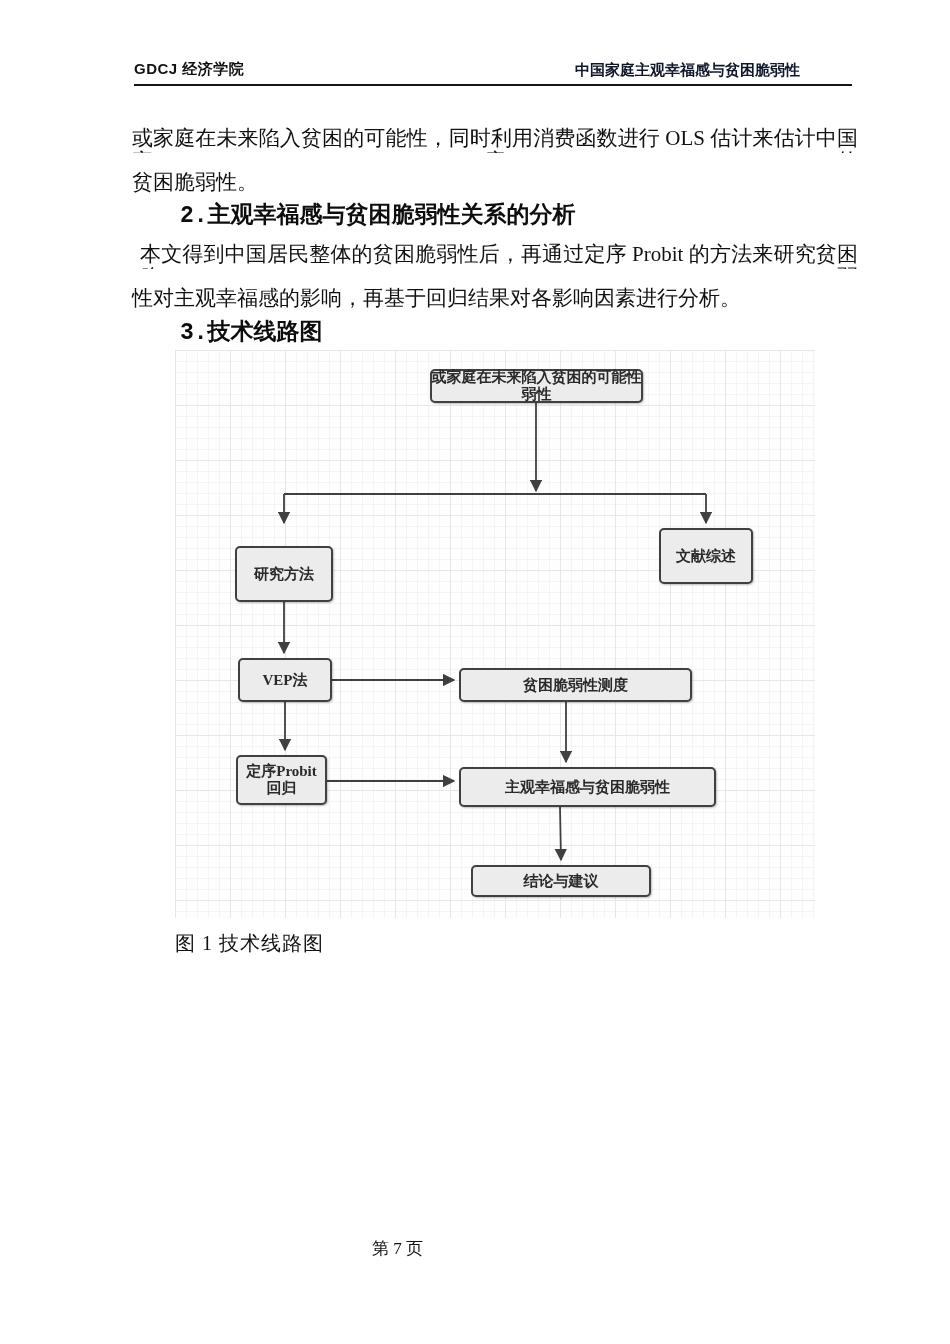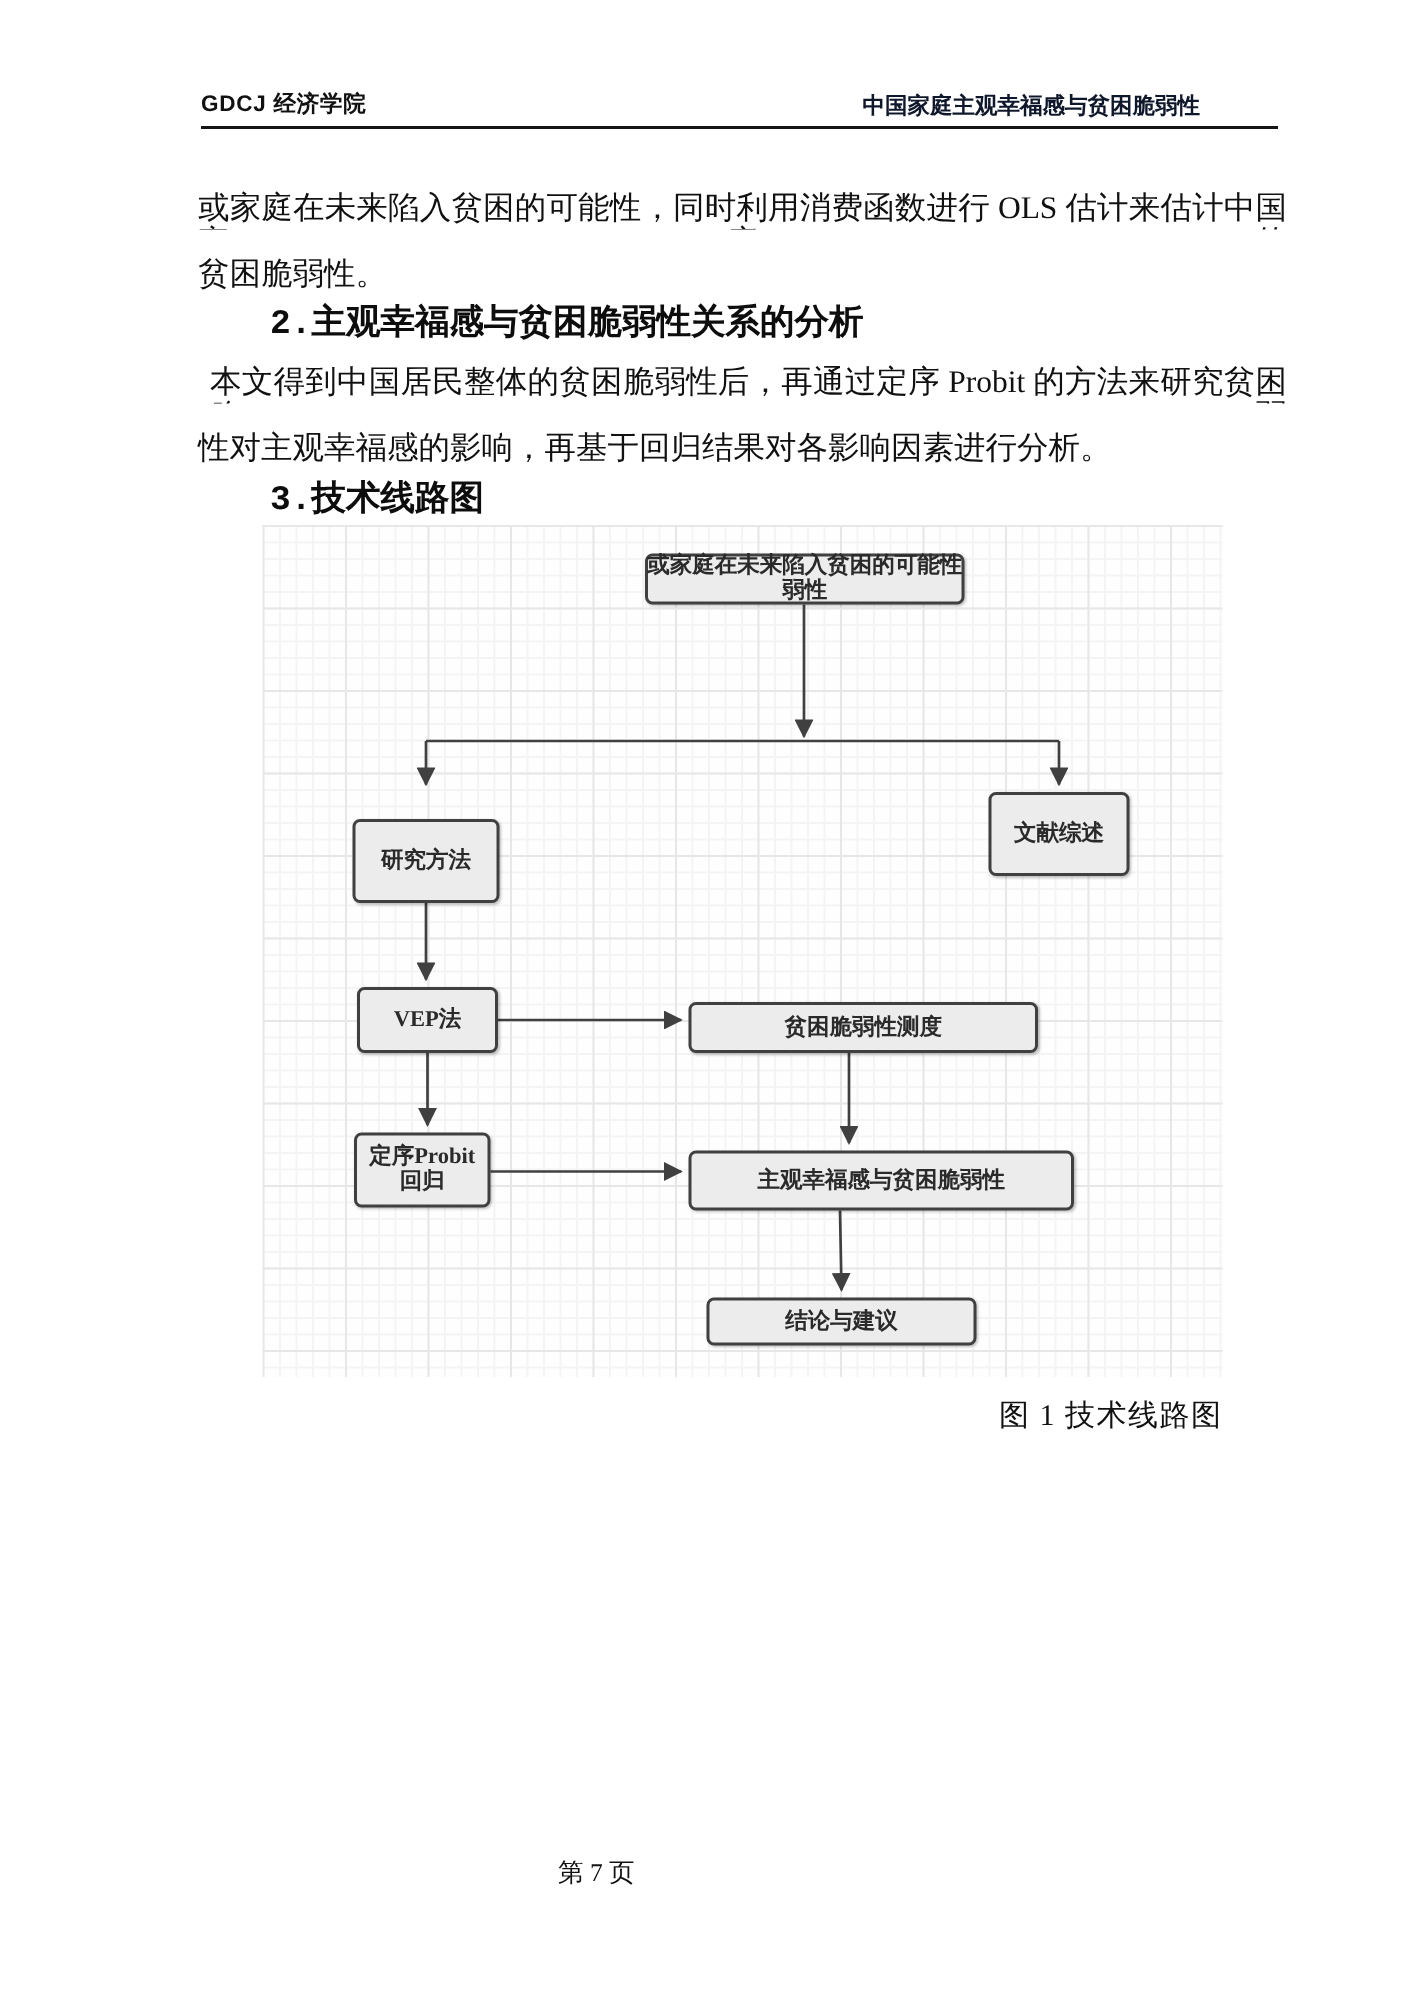--- a/index.html
+++ b/index.html
@@ -76,21 +76,21 @@
   .n-literature{left:484px;top:178px;width:94px;height:56px;}
   .n-vep{left:63px;top:308px;width:94px;height:44px;}
   .n-measure{left:284px;top:318px;width:233px;height:34px;}
   .n-probit{left:61px;top:405px;width:91px;height:50px;}
   .n-swb{left:284px;top:417px;width:257px;height:40px;}
   .n-conclusion{left:296px;top:515px;width:180px;height:32px;}
   svg.wires{position:absolute;left:0;top:0;width:640px;height:568px;}
   svg.wires line, svg.wires polyline{stroke:var(--arrow);stroke-width:1.8;fill:none;}
 
   
-  .caption{left:175px;top:930px;width:640px;text-align:right;font-size:20px;letter-spacing:1px;color:#111;}
+  .caption{left:175px;top:930px;width:640px;text-align:left;font-size:20px;letter-spacing:1px;color:#111;}
   .footer{left:372px;top:1237px;font-size:17px;color:#111;white-space:pre;}
 </style>
 </head>
 <body>
 
 <div class="abs hdr-left">GDCJ 经济学院</div>
 <div class="abs hdr-right">中国家庭主观幸福感与贫困脆弱性</div>
 <div class="abs hdr-rule"></div>
 
 <div class="abs bodyline just p1l1">或家庭在未来陷入贫困的可能性，同时利用消费函数进行 OLS 估计来估计中国家庭的</div>

